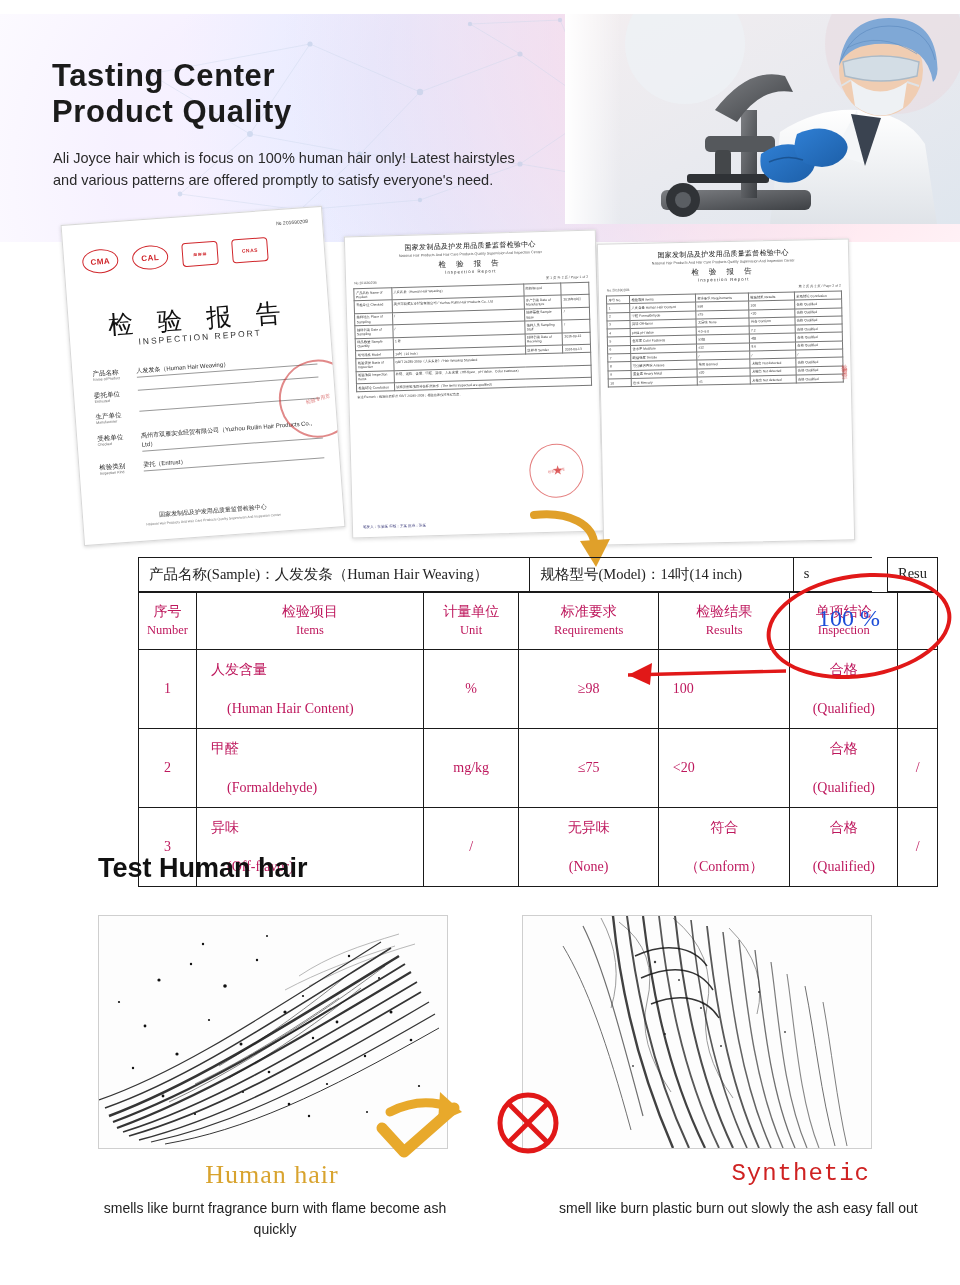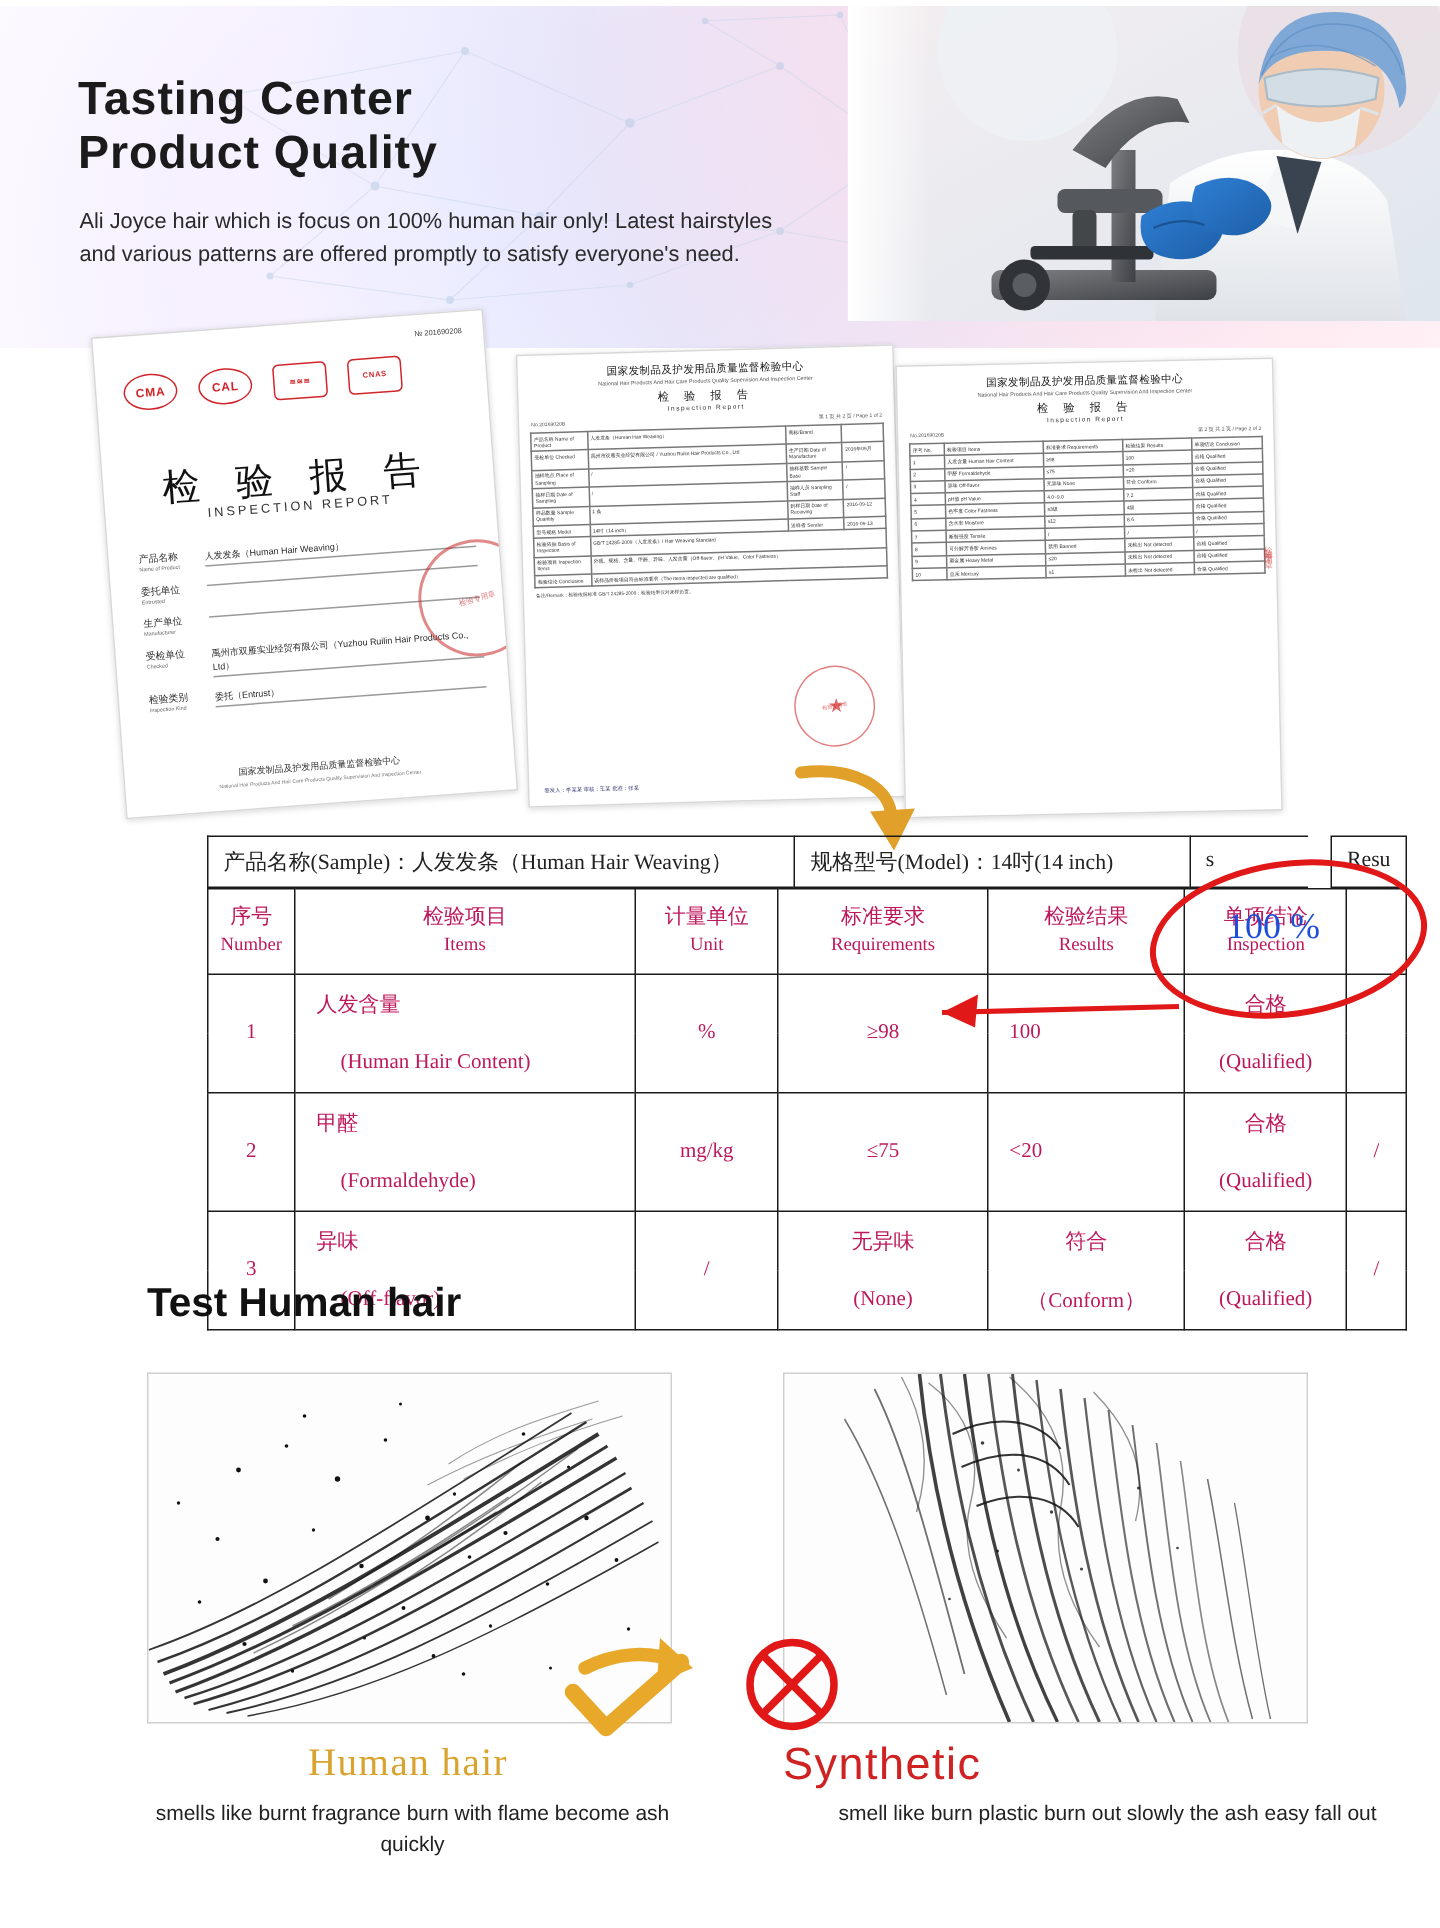--- a/index.html
+++ b/index.html
@@ -12,21 +12,21 @@
     height: 1285px;
     position: relative;
     overflow: hidden;
     font-family: "Liberation Sans", sans-serif;
     color: #222;
   }
 
   
   .hero {
     position: absolute;
-    left: 0; top: 4px;
+    left: 0; top: 14px;
     width: 960px; height: 228px;
     overflow: hidden;
   }
   .hero-bg {
     position: absolute;
     inset: 0;
     background:
       radial-gradient(circle at 78% 8%, rgba(255,210,225,.55) 0 22%, rgba(255,255,255,0) 60%),
       radial-gradient(circle at 55% 40%, rgba(205,225,255,.45) 0 28%, rgba(255,255,255,0) 65%),
       radial-gradient(circle at 30% 70%, rgba(230,215,255,.35) 0 25%, rgba(255,255,255,0) 60%),
@@ -187,22 +187,22 @@
     position:absolute; border:1px solid #cfcfcf; background:#fff; overflow:hidden;
   }
   .pb-left { left:98px; top:915px; width:348px; height:232px; }
   .pb-right { left:522px; top:915px; width:348px; height:232px; }
 
   .cap-human {
     position:absolute; left:98px; top:1160px; width:348px; text-align:center;
     font-family:"Liberation Serif", serif; font-size:26px; color:#d8a32e; letter-spacing:1px;
   }
   .cap-syn {
-    position:absolute; left:522px; top:1160px; width:348px; text-align:left;
-    font-family:Liberation Sans, sans-serif; font-size:30px; color:#cf2222; letter-spacing:1px;
+    position:absolute; left:522px; top:1160px; width:348px; text-align:right;
+    font-family:Liberation Mono, monospace; font-size:24px; color:#cf2222; letter-spacing:1px;
   }
   .desc-left {
     position:absolute; left:90px; top:1198px; width:370px; text-align:center;
     font-size:14px; line-height:1.5; color:#222;
   }
   .desc-right {
     position:absolute; left:520px; top:1198px; width:360px; text-align:left;
     font-size:14px; line-height:1.5; color:#222;margin-left:39px;
   }
   .check-mark { position:absolute; left:370px; top:1088px; }

